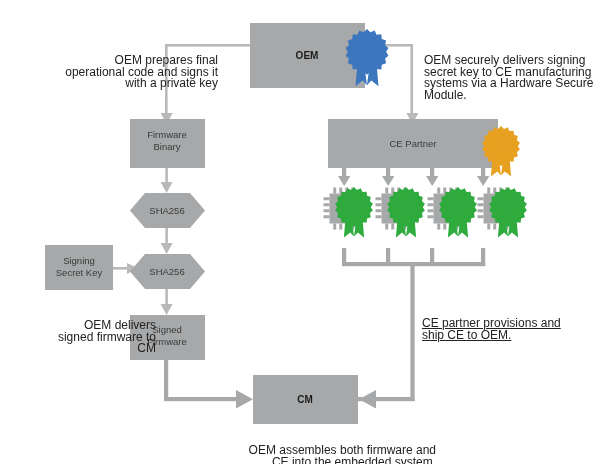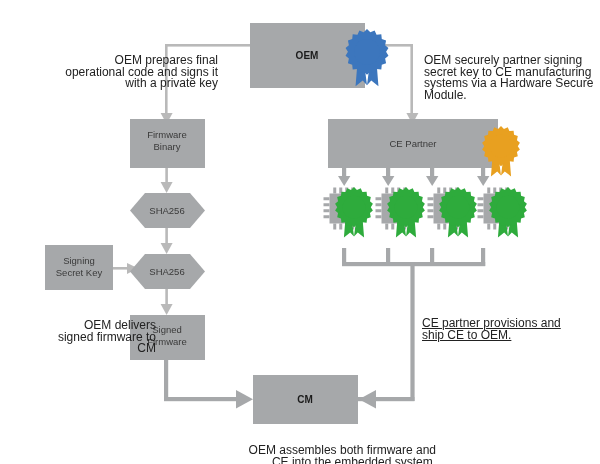--- a/index.html
+++ b/index.html
@@ -191,21 +191,21 @@
 
     <g>
       <rect x="253" y="375" width="105" height="49" fill="#a6a8aa"></rect>
       <text class="node-label bold" x="305" y="403" text-anchor="middle">CM</text>
     </g>
 
   </svg>
 
   <div class="caption cap-right" style="left:53px;top:55px;width:165px;">OEM prepares final operational code and signs it with a private key</div>
 
-  <div class="caption cap-left" style="left:424px;top:55px;width:172px;">OEM securely partner signing secret key to CE manufacturing systems via a Hardware Secure Module.</div>
+  <div class="caption cap-left" style="left:424px;top:55px;width:172px;">OEM securely delivers signing secret key to CE manufacturing systems via a Hardware Secure Module.</div>
 
   <div class="caption cap-right" style="left:48px;top:320px;width:108px;">OEM delivers signed firmware to CM</div>
 
   <div class="caption cap-left" style="left:422px;top:318px;width:150px;text-decoration:underline;">CE partner provisions and ship CE to OEM.</div>
 
   <div class="caption cap-left" style="left:246px;top:445px;width:190px;text-align:right;">OEM assembles both firmware and CE into the embedded system.</div>
 
 </div>
 
 </body></html>

